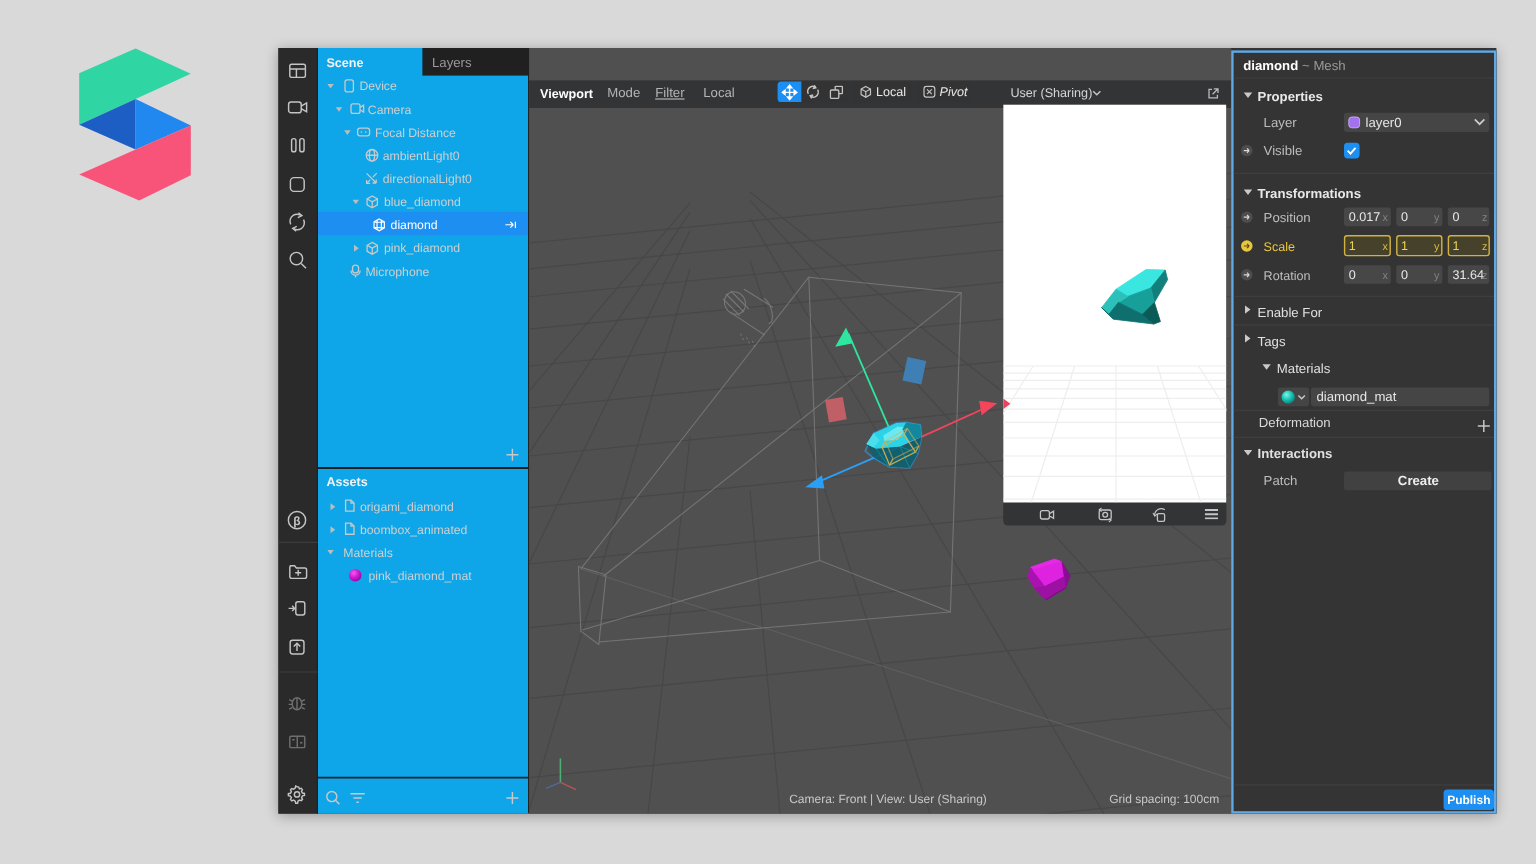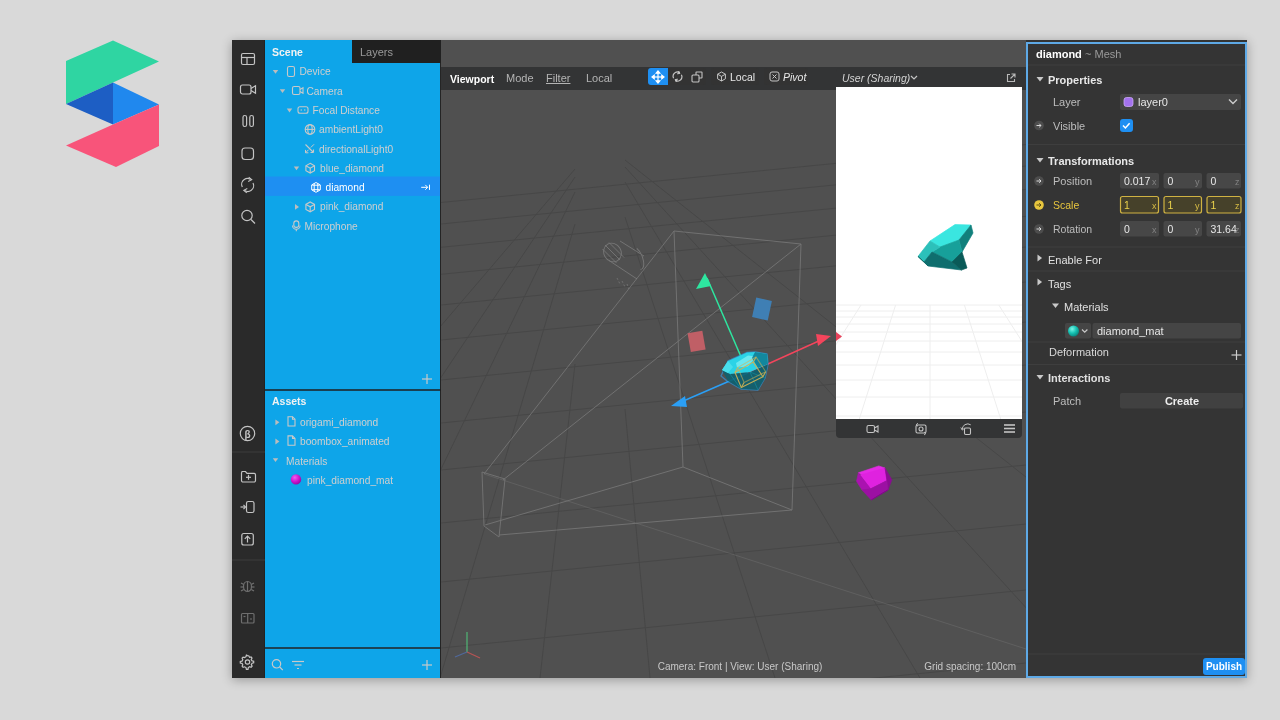--- a/index.html
+++ b/index.html
@@ -342,21 +342,21 @@
   <div class="abs" style="left:323px;top:28px;width:44px;height:17px;background:#333333;border-radius:3px;">
     <svg class="abs" style="left:4.5px;top:3px;" width="11" height="11" viewBox="0 0 11 11" stroke="#c4c4c4" stroke-width="1" fill="none">
       <rect x="1" y="1" width="9" height="9" rx="2"></rect>
         <path d="M3.5 3.5 l4 4 m0 -4 l-4 4"></path>
     </svg>
     <span class="txt" style="left:19px;top:3px;font-size:10.5px;color:#e8e8e8;font-style:italic;">Pivot</span>
   </div>
 
   <div class="abs" style="left:395px;top:28px;width:186px;height:370px;">
     <div class="abs" style="left:0;top:0;width:186px;height:19px;background:#333435;border-radius:4px 4px 0 0;">
-      <span class="txt" style="left:6px;top:4px;font-size:10.5px;color:#d4d4d4;font-style:italic;">User (Sharing)</span>
+      <span class="txt" style="left:6px;top:4px;font-size:10.5px;color:#d4d4d4;">User (Sharing)</span>
       <svg class="abs" style="left:74px;top:7px;" width="8" height="6" viewBox="0 0 8 6" fill="none" stroke="#c4c4c4" stroke-width="1.2">
           <path d="M1 1 l3 3 l3 -3"></path>
         </svg>
       <svg class="abs" style="left:170px;top:4.5px;" width="10" height="10" viewBox="0 0 10 10" fill="none" stroke="#b9b9b9" stroke-width="1.1">
         <path d="M4 1.5 H1.5 V8.5 H8.5 V6"></path>
           <path d="M5.5 1 H9 V4.5 M9 1 L4.5 5.5"></path>
       </svg>
     </div>
     <svg class="abs" style="left:0;top:19px;" width="186" height="332" viewBox="0 0 186 332">
       <rect width="186" height="332" fill="#ffffff"></rect>

